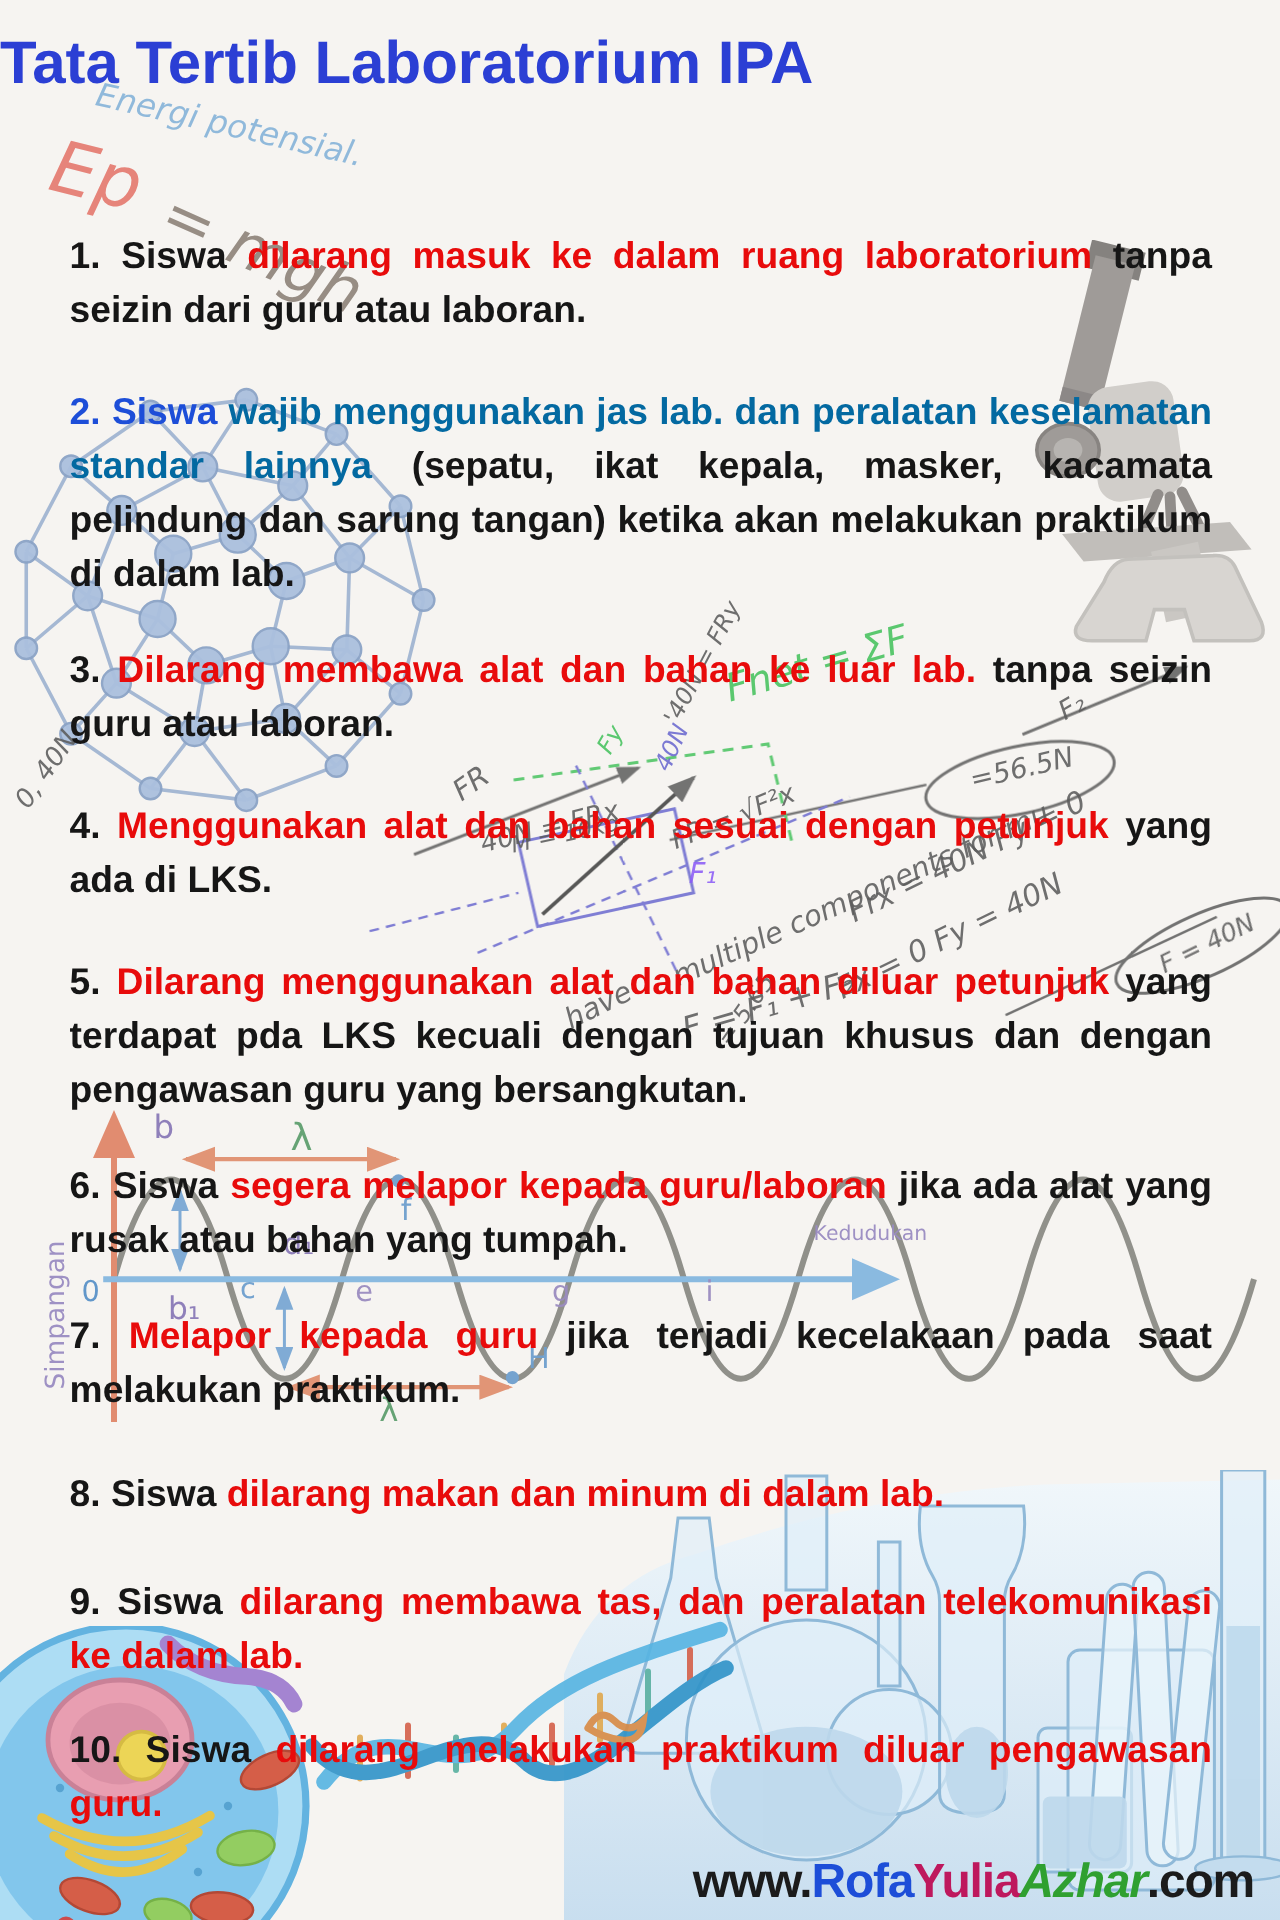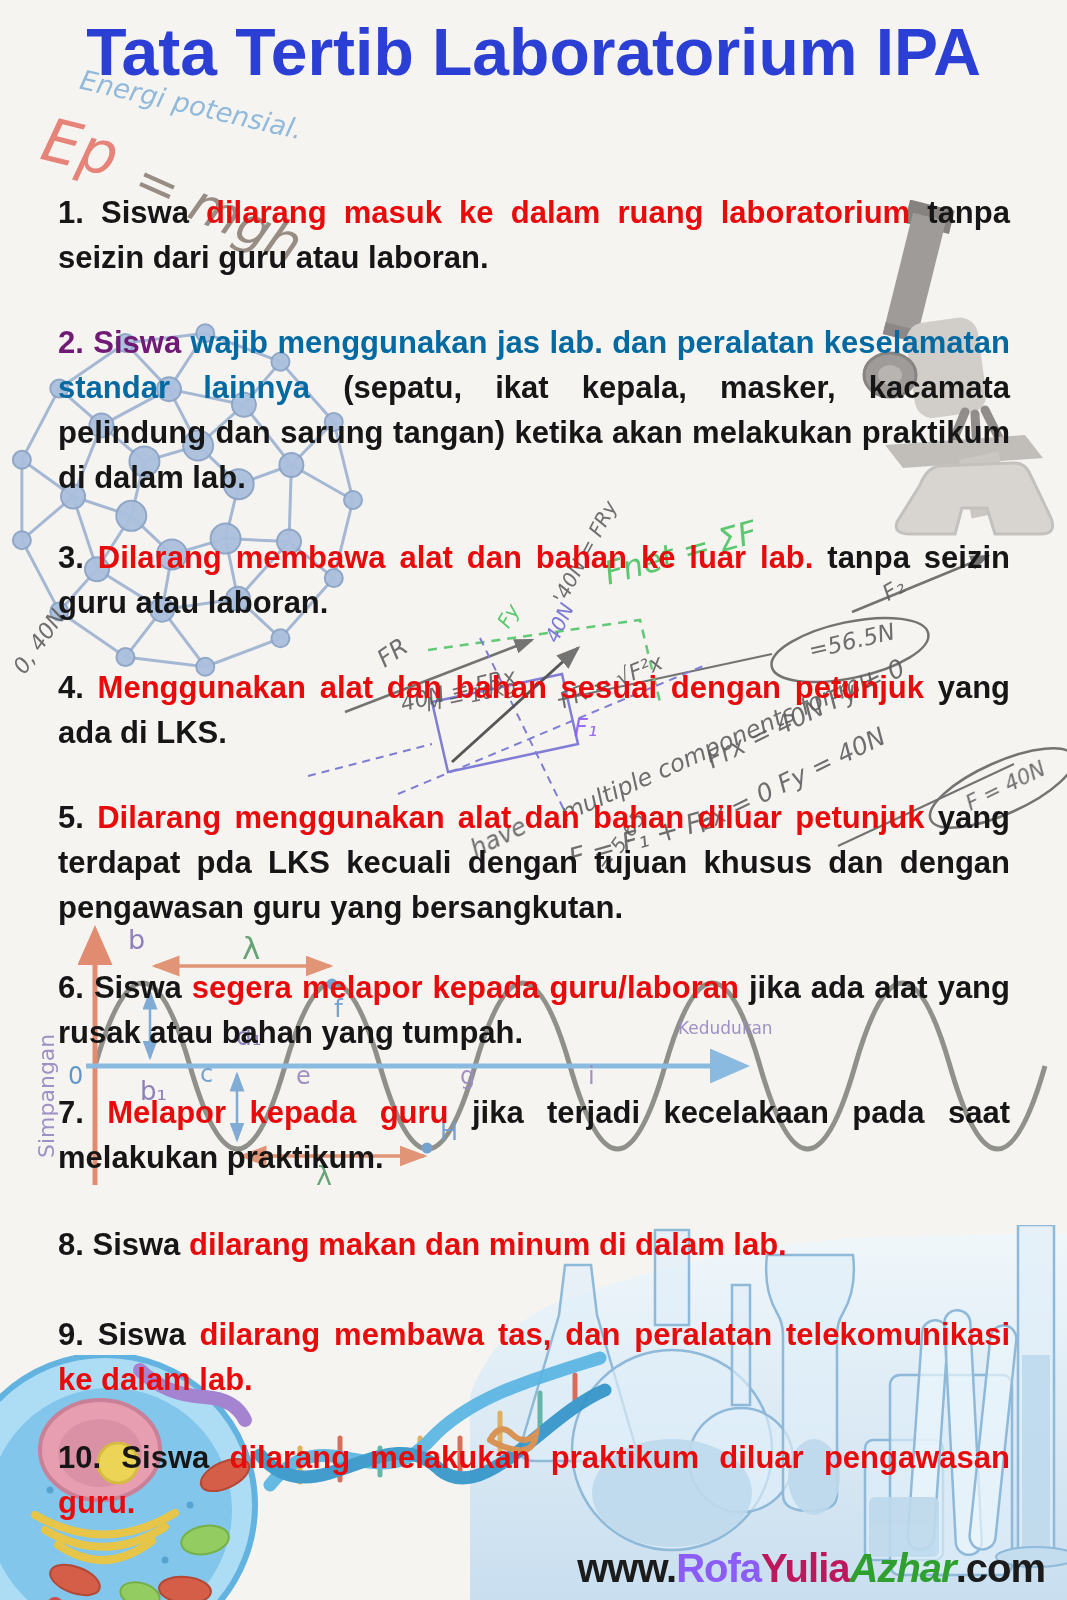--- a/index.html
+++ b/index.html
@@ -1,19 +1,19 @@
 <!DOCTYPE html>
 <html><head>
 <meta charset="utf-8">
 <style>
   html,body{margin:0;padding:0;background:#e8e6e3;}
   .page{position:relative;width:1067px;height:1600px;background:#f6f4f1;overflow:hidden;
         font-family:"Liberation Sans",sans-serif;}
-  .title{position:absolute;top:20px;left:0;width:100%;text-align:center;font-weight:bold;
-         font-size:66px;line-height:65px;z-index:3;}
+  .title{position:absolute;top:20px;left:0;width:100%;text-align:left;font-weight:bold;
+         font-size:50px;line-height:65px;z-index:3;}
   .rule{position:absolute;left:58px;width:952px;margin:0;font-size:31px;line-height:45px;
         font-weight:bold;text-align:justify;z-index:3;}
   .hw{position:absolute;font-family:"DejaVu Sans",sans-serif;font-style:italic;
       white-space:nowrap;transform-origin:left top;opacity:.88;z-index:1;}
   .wave-label{font-style:normal;opacity:.95;}
   .footer{position:absolute;top:1546px;right:22px;font-size:40px;font-weight:bold;
           letter-spacing:-1px;z-index:5;white-space:nowrap;}
   svg.layer{position:absolute;z-index:1;}
   #molecule line{stroke:#9db2d0;stroke-width:3;opacity:.9}
   #molecule circle{fill:#abc0de;stroke:#8ba3c6;stroke-width:2;opacity:.95}
@@ -299,26 +299,26 @@
       <div class="hw wave-label" style="left: 242px; top: 930px; font-size: 31px; color: rgb(95, 159, 111); transform: rotate(0deg);">λ</div>
       <div class="hw wave-label" style="left: 316px; top: 1160px; font-size: 27px; color: rgb(95, 159, 111); transform: rotate(0deg);">λ</div>
     </div>
 
   <div class="title" style="color: rgb(43, 63, 212);">
     <div>Tata Tertib Laboratorium IPA</div>
   </div>
 
   <div id="rules">
       <p class="rule" style="top: 190px;"><span style="color: rgb(22, 22, 22);">1. Siswa </span><span style="color: rgb(232, 11, 11);">dilarang masuk ke dalam ruang laboratorium</span><span style="color: rgb(22, 22, 22);"> tanpa seizin dari guru atau laboran.</span></p>
-      <p class="rule" style="top: 320px;"><span style="color: #701a75;">2. Siswa </span><span style="color: #0369a1;">wajib menggunakan jas lab. dan peralatan keselamatan standar lainnya </span><span style="color: rgb(22, 22, 22);">(sepatu, ikat kepala, masker, kacamata pelindung dan sarung tangan) ketika akan melakukan praktikum di dalam lab.</span></p>
+      <p class="rule" style="top: 320px;"><span style="color: #1d4ed8;">2. Siswa </span><span style="color: #0369a1;">wajib menggunakan jas lab. dan peralatan keselamatan standar lainnya </span><span style="color: rgb(22, 22, 22);">(sepatu, ikat kepala, masker, kacamata pelindung dan sarung tangan) ketika akan melakukan praktikum di dalam lab.</span></p>
       <p class="rule" style="top: 535px;"><span style="color: rgb(22, 22, 22);">3. </span><span style="color: rgb(232, 11, 11);">Dilarang membawa alat dan bahan ke luar lab.</span><span style="color: rgb(22, 22, 22);"> tanpa seizin guru atau laboran.</span></p>
       <p class="rule" style="top: 665px;"><span style="color: rgb(22, 22, 22);">4. </span><span style="color: rgb(232, 11, 11);">Menggunakan alat dan bahan sesuai dengan petunjuk</span><span style="color: rgb(22, 22, 22);"> yang ada di LKS.</span></p>
       <p class="rule" style="top: 795px;"><span style="color: rgb(22, 22, 22);">5. </span><span style="color: rgb(232, 11, 11);">Dilarang menggunakan alat dan bahan diluar petunjuk</span><span style="color: rgb(22, 22, 22);"> yang terdapat pda LKS kecuali dengan tujuan khusus dan dengan pengawasan guru yang bersangkutan.</span></p>
       <p class="rule" style="top: 965px;"><span style="color: rgb(22, 22, 22);">6. Siswa </span><span style="color: rgb(232, 11, 11);">segera melapor kepada guru/laboran</span><span style="color: rgb(22, 22, 22);"> jika ada alat yang rusak atau bahan yang tumpah.</span></p>
       <p class="rule" style="top: 1090px;"><span style="color: rgb(22, 22, 22);">7. </span><span style="color: rgb(232, 11, 11);">Melapor kepada guru</span><span style="color: rgb(22, 22, 22);"> jika terjadi kecelakaan pada saat melakukan praktikum.</span></p>
       <p class="rule" style="top: 1222px;"><span style="color: rgb(22, 22, 22);">8. Siswa </span><span style="color: rgb(232, 11, 11);">dilarang makan dan minum di dalam lab.</span></p>
       <p class="rule" style="top: 1312px;"><span style="color: rgb(22, 22, 22);">9. Siswa </span><span style="color: rgb(232, 11, 11);">dilarang membawa tas, dan peralatan telekomunikasi ke dalam lab.</span></p>
       <p class="rule" style="top: 1435px;"><span style="color: rgb(22, 22, 22);">10. Siswa </span><span style="color: rgb(232, 11, 11);">dilarang melakukan praktikum diluar pengawasan guru.</span></p>
     </div>
 
-  <div id="footer" class="footer"><span style="color: rgb(27, 27, 27);">www.</span><span style="color: #8b5cf6;">Rofa</span><span style="color: #be185d;">Yulia</span><span style="color: rgb(47, 160, 48); font-style: italic;">Azhar</span><span style="color: rgb(27, 27, 27);">.com</span></div>
+  <div id="footer" class="footer"><span style="color: rgb(27, 27, 27);">www.</span><span style="color: #1d4ed8;">Rofa</span><span style="color: #be185d;">Yulia</span><span style="color: rgb(47, 160, 48); font-style: italic;">Azhar</span><span style="color: rgb(27, 27, 27);">.com</span></div>
 
 </div>
 
 </body></html>

